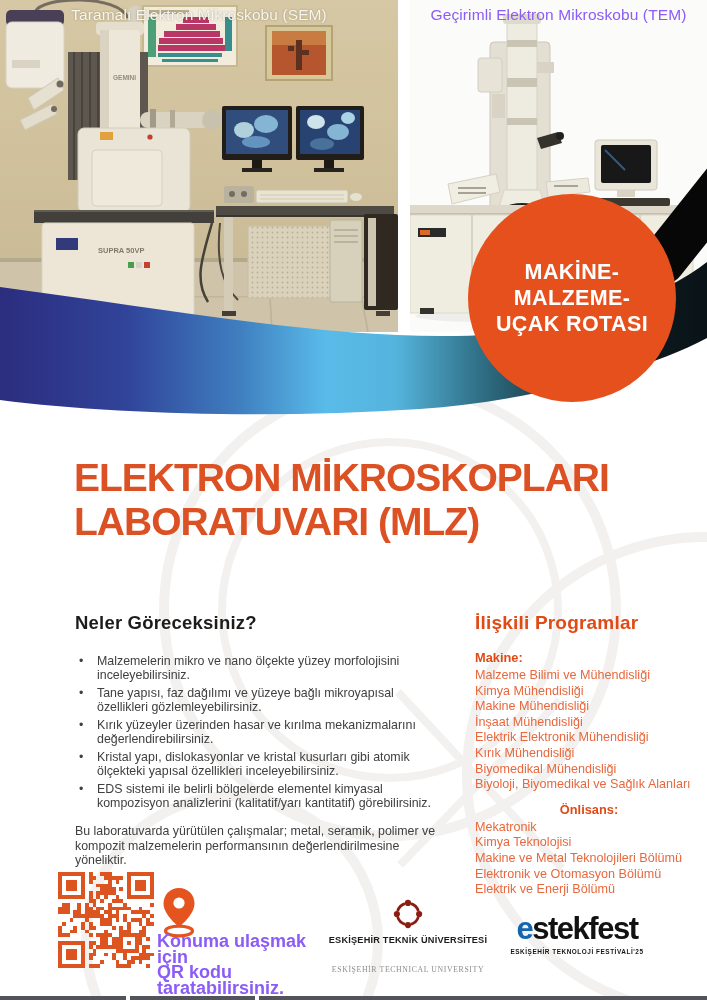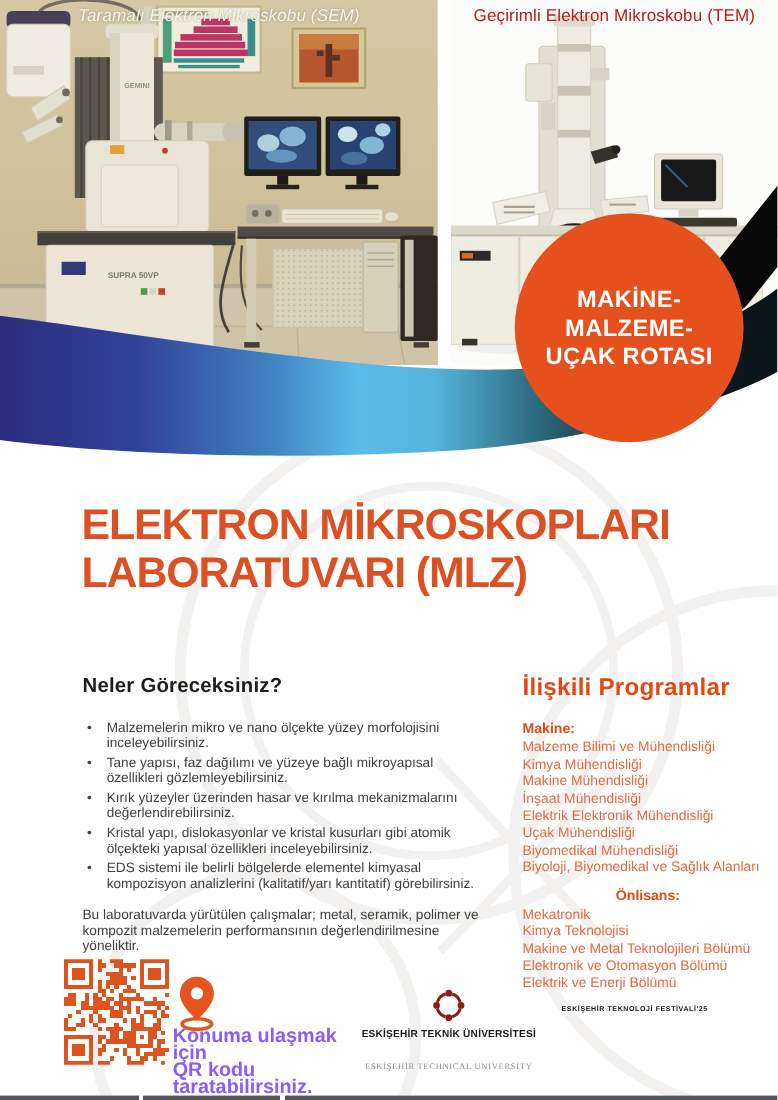--- a/index.html
+++ b/index.html
@@ -10,22 +10,22 @@
   #poster *{box-sizing:border-box;}
   .abs{position:absolute;}
 
   
   #watermark{left:0;top:320px;width:707px;height:680px;z-index:0;pointer-events:none;}
 
   
   #photo-left{left:0;top:0;width:398px;height:332px;z-index:1;}
   #photo-right{left:410px;top:0;width:297px;height:332px;z-index:1;}
   .photo-label{top:6px;z-index:4;text-align:center;font-size:15.5px;letter-spacing:0.1px;}
-  #label-sem{left:0;width:398px;color:#f7f5f0;text-shadow:0 0 2px rgba(90,70,40,.45);font-style:italic;}
-  #label-tem{left:410px;width:297px;color:#b91c1c;}
+  #label-sem{left:0;width:398px;color:#f7f5f0;text-shadow:0 0 2px rgba(90,70,40,.45);}
+  #label-tem{left:410px;width:297px;color:#8b5cf6;}
 
   
   #bands{left:0;top:100px;width:707px;height:330px;z-index:2;pointer-events:none;}
 
   
   #route-circle{
     left:468px;top:194px;width:208px;height:208px;border-radius:50%;
     background:#E6501D;z-index:3;display:flex;flex-direction:column;
     align-items:center;justify-content:center;text-align:center;
   }
@@ -43,21 +43,21 @@
   #bullet-list{list-style:none;margin:0;padding:0;}
   #bullet-list li{
     position:relative;padding-left:22px;margin:0 0 4px 0;
     font-size:12.4px;line-height:14px;color:#404040;
   }
   #bullet-list li::before{content:"•";position:absolute;left:4px;top:0;color:#404040;}
   #left-footer{margin:14px 0 0 0;font-size:12.4px;line-height:14.5px;color:#404040;}
 
   
   #col-right{left:475px;top:612px;width:228px;z-index:3;}
-  #col-right h2{margin:0 0 16px 0;font-size:22px;font-weight:800;color:#E04A16;letter-spacing:0.2px;}
+  #col-right h2{margin:0 0 16px 0;font-size:19px;font-weight:800;color:#E04A16;letter-spacing:0.2px;}
   .group-label{font-size:12.8px;font-weight:800;color:#E04A16;margin:0 0 3px 0;}
   .program-item{font-size:12.6px;line-height:15.6px;color:#E8683E;}
   #group-onlisans{margin-top:9px;text-align:center;}
 
   
   #qr-wrap{left:58px;top:872px;width:96px;height:96px;z-index:3;}
   #qr-wrap svg{width:96px;height:96px;display:block;}
   #pin-wrap{left:160px;top:886px;width:40px;height:52px;z-index:3;}
   #loc-text{left:157px;top:934px;width:150px;z-index:3;color:#8b5cf6;
     font-size:18px;font-weight:700;line-height:15.5px;}
@@ -306,21 +306,21 @@
 
   <div id="col-right" class="abs">
     <h2>İlişkili Programlar</h2>
     <div class="group-label">Makine:</div>
     <div>
       <div class="program-item">Malzeme Bilimi ve Mühendisliği</div>
       <div class="program-item">Kimya Mühendisliği</div>
       <div class="program-item">Makine Mühendisliği</div>
       <div class="program-item">İnşaat Mühendisliği</div>
       <div class="program-item">Elektrik Elektronik Mühendisliği</div>
-      <div class="program-item">Uçak Mühendisliği</div>
+      <div class="program-item">Kırık Mühendisliği</div>
       <div class="program-item">Biyomedikal Mühendisliği</div>
       <div class="program-item">Biyoloji, Biyomedikal ve Sağlık Alanları</div>
     </div>
     <div id="group-onlisans" class="group-label">Önlisans:</div>
     <div>
       <div class="program-item">Mekatronik</div>
       <div class="program-item">Kimya Teknolojisi</div>
       <div class="program-item">Makine ve Metal Teknolojileri Bölümü</div>
       <div class="program-item">Elektronik ve Otomasyon Bölümü</div>
       <div class="program-item">Elektrik ve Enerji Bölümü</div>
@@ -669,18 +669,19 @@
         <path d="M26.8 19.8 A10.5 10.5 0 0 1 19.8 26.8" fill="none" stroke-width="2.6"></path>
         <path d="M14.2 26.8 A10.5 10.5 0 0 1 7.2 19.8" fill="none" stroke-width="2.6"></path>
         <path d="M7.2 14.2 A10.5 10.5 0 0 1 14.2 7.2" fill="none" stroke-width="2.6"></path>
       </g>
     </svg>
     <div id="uni-name">ESKİŞEHİR TEKNİK ÜNİVERSİTESİ</div>
     <div id="uni-name-en">ESKİŞEHİR TECHNICAL UNIVERSITY</div>
   </div>
 
   <div id="fest-logo" class="abs">
+    <div id="fest-word"><span class="fest-e">e</span><span>stekfest</span></div>
     <div id="fest-tagline">ESKİŞEHİR TEKNOLOJİ FESTİVALİ'25</div>
   </div>
 
   <div id="bottom-bar" class="abs"></div>
 
 </div>
 
 </body></html>

